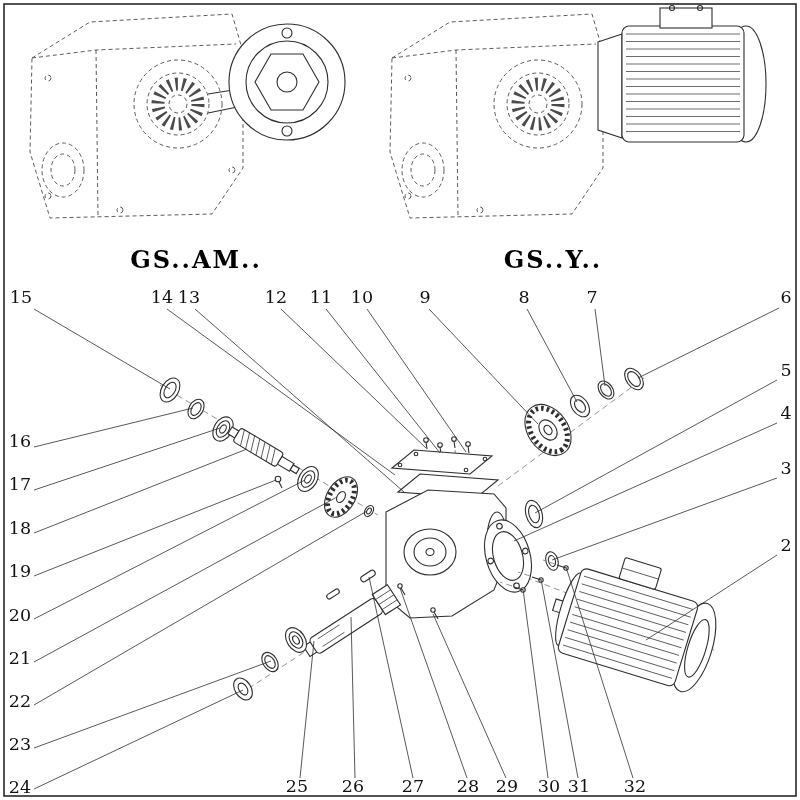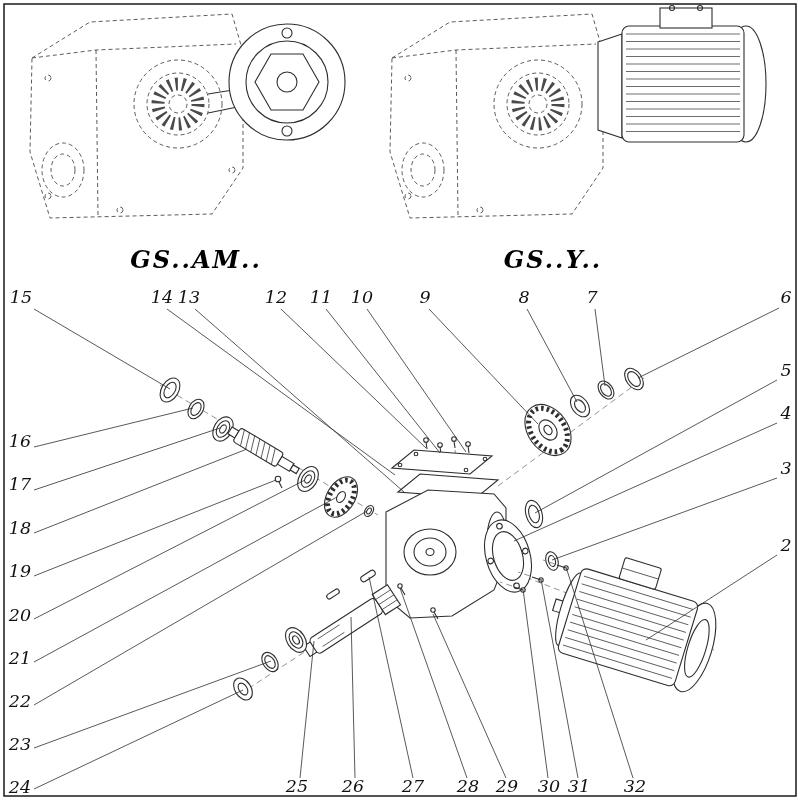--- a/index.html
+++ b/index.html
@@ -1,16 +1,16 @@
 <!DOCTYPE html>
 <html><head>
 <meta charset="utf-8">
 <style>
   html,body{margin:0;padding:0;background:#ffffff;}
-  .stage{position:relative;width:800px;height:800px;background:#ffffff;overflow:hidden;font-style:italic;}
+  .stage{position:relative;width:800px;height:800px;background:#ffffff;overflow:hidden;}
   svg{display:block;}
   .dash{fill:none;stroke:#4a4a4a;stroke-width:0.9;stroke-dasharray:4 3;}
   .teeth{fill:none;stroke:#4a4a4a;stroke-width:13;stroke-dasharray:2.5 4.5;}
   .sol{fill:none;stroke:#2e2e2e;stroke-width:1.1;}
   .solw{fill:#ffffff;stroke:#2e2e2e;stroke-width:1.1;}
   .fin{stroke:#2e2e2e;stroke-width:0.7;}
   .gteeth{fill:none;stroke:#2e2e2e;stroke-width:5;stroke-dasharray:2.5 3;}
   .ax{fill:none;stroke:#777777;stroke-width:0.8;stroke-dasharray:6 4;}
   .leader{stroke:#2e2e2e;stroke-width:0.8;}
   .callout{font-family:"DejaVu Serif",serif;font-size:17.5px;fill:#111111;text-anchor:middle;}

